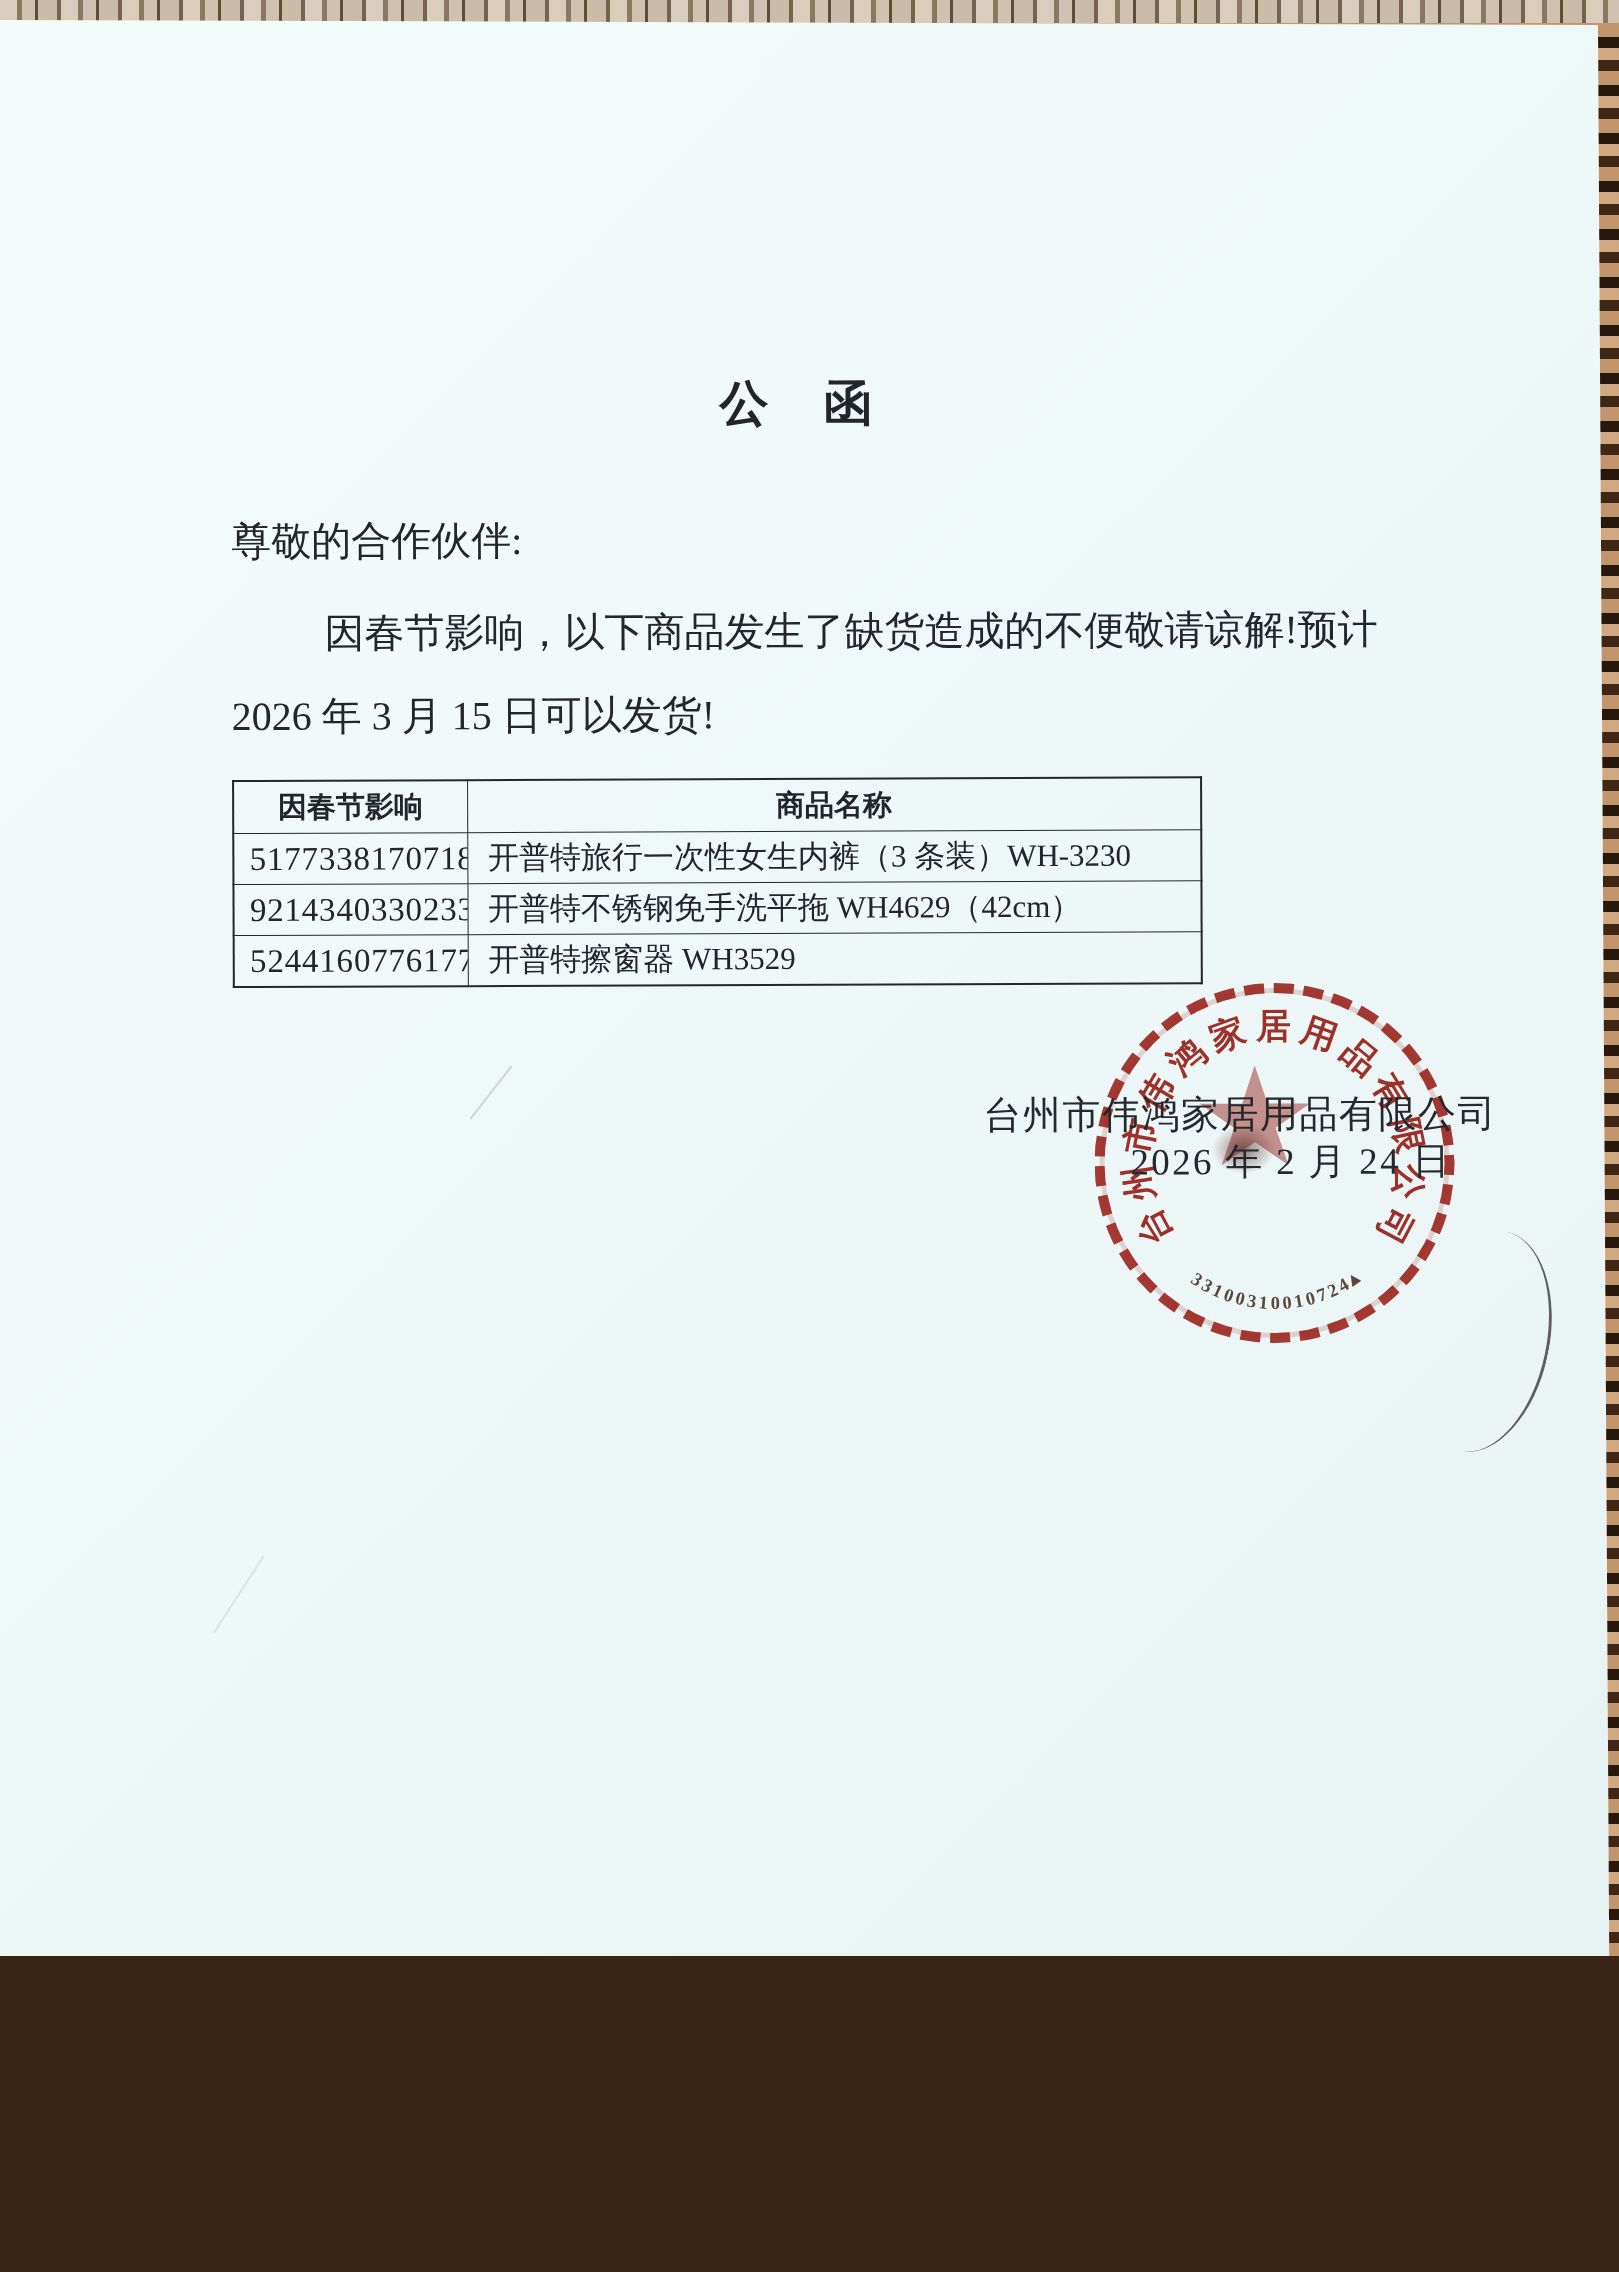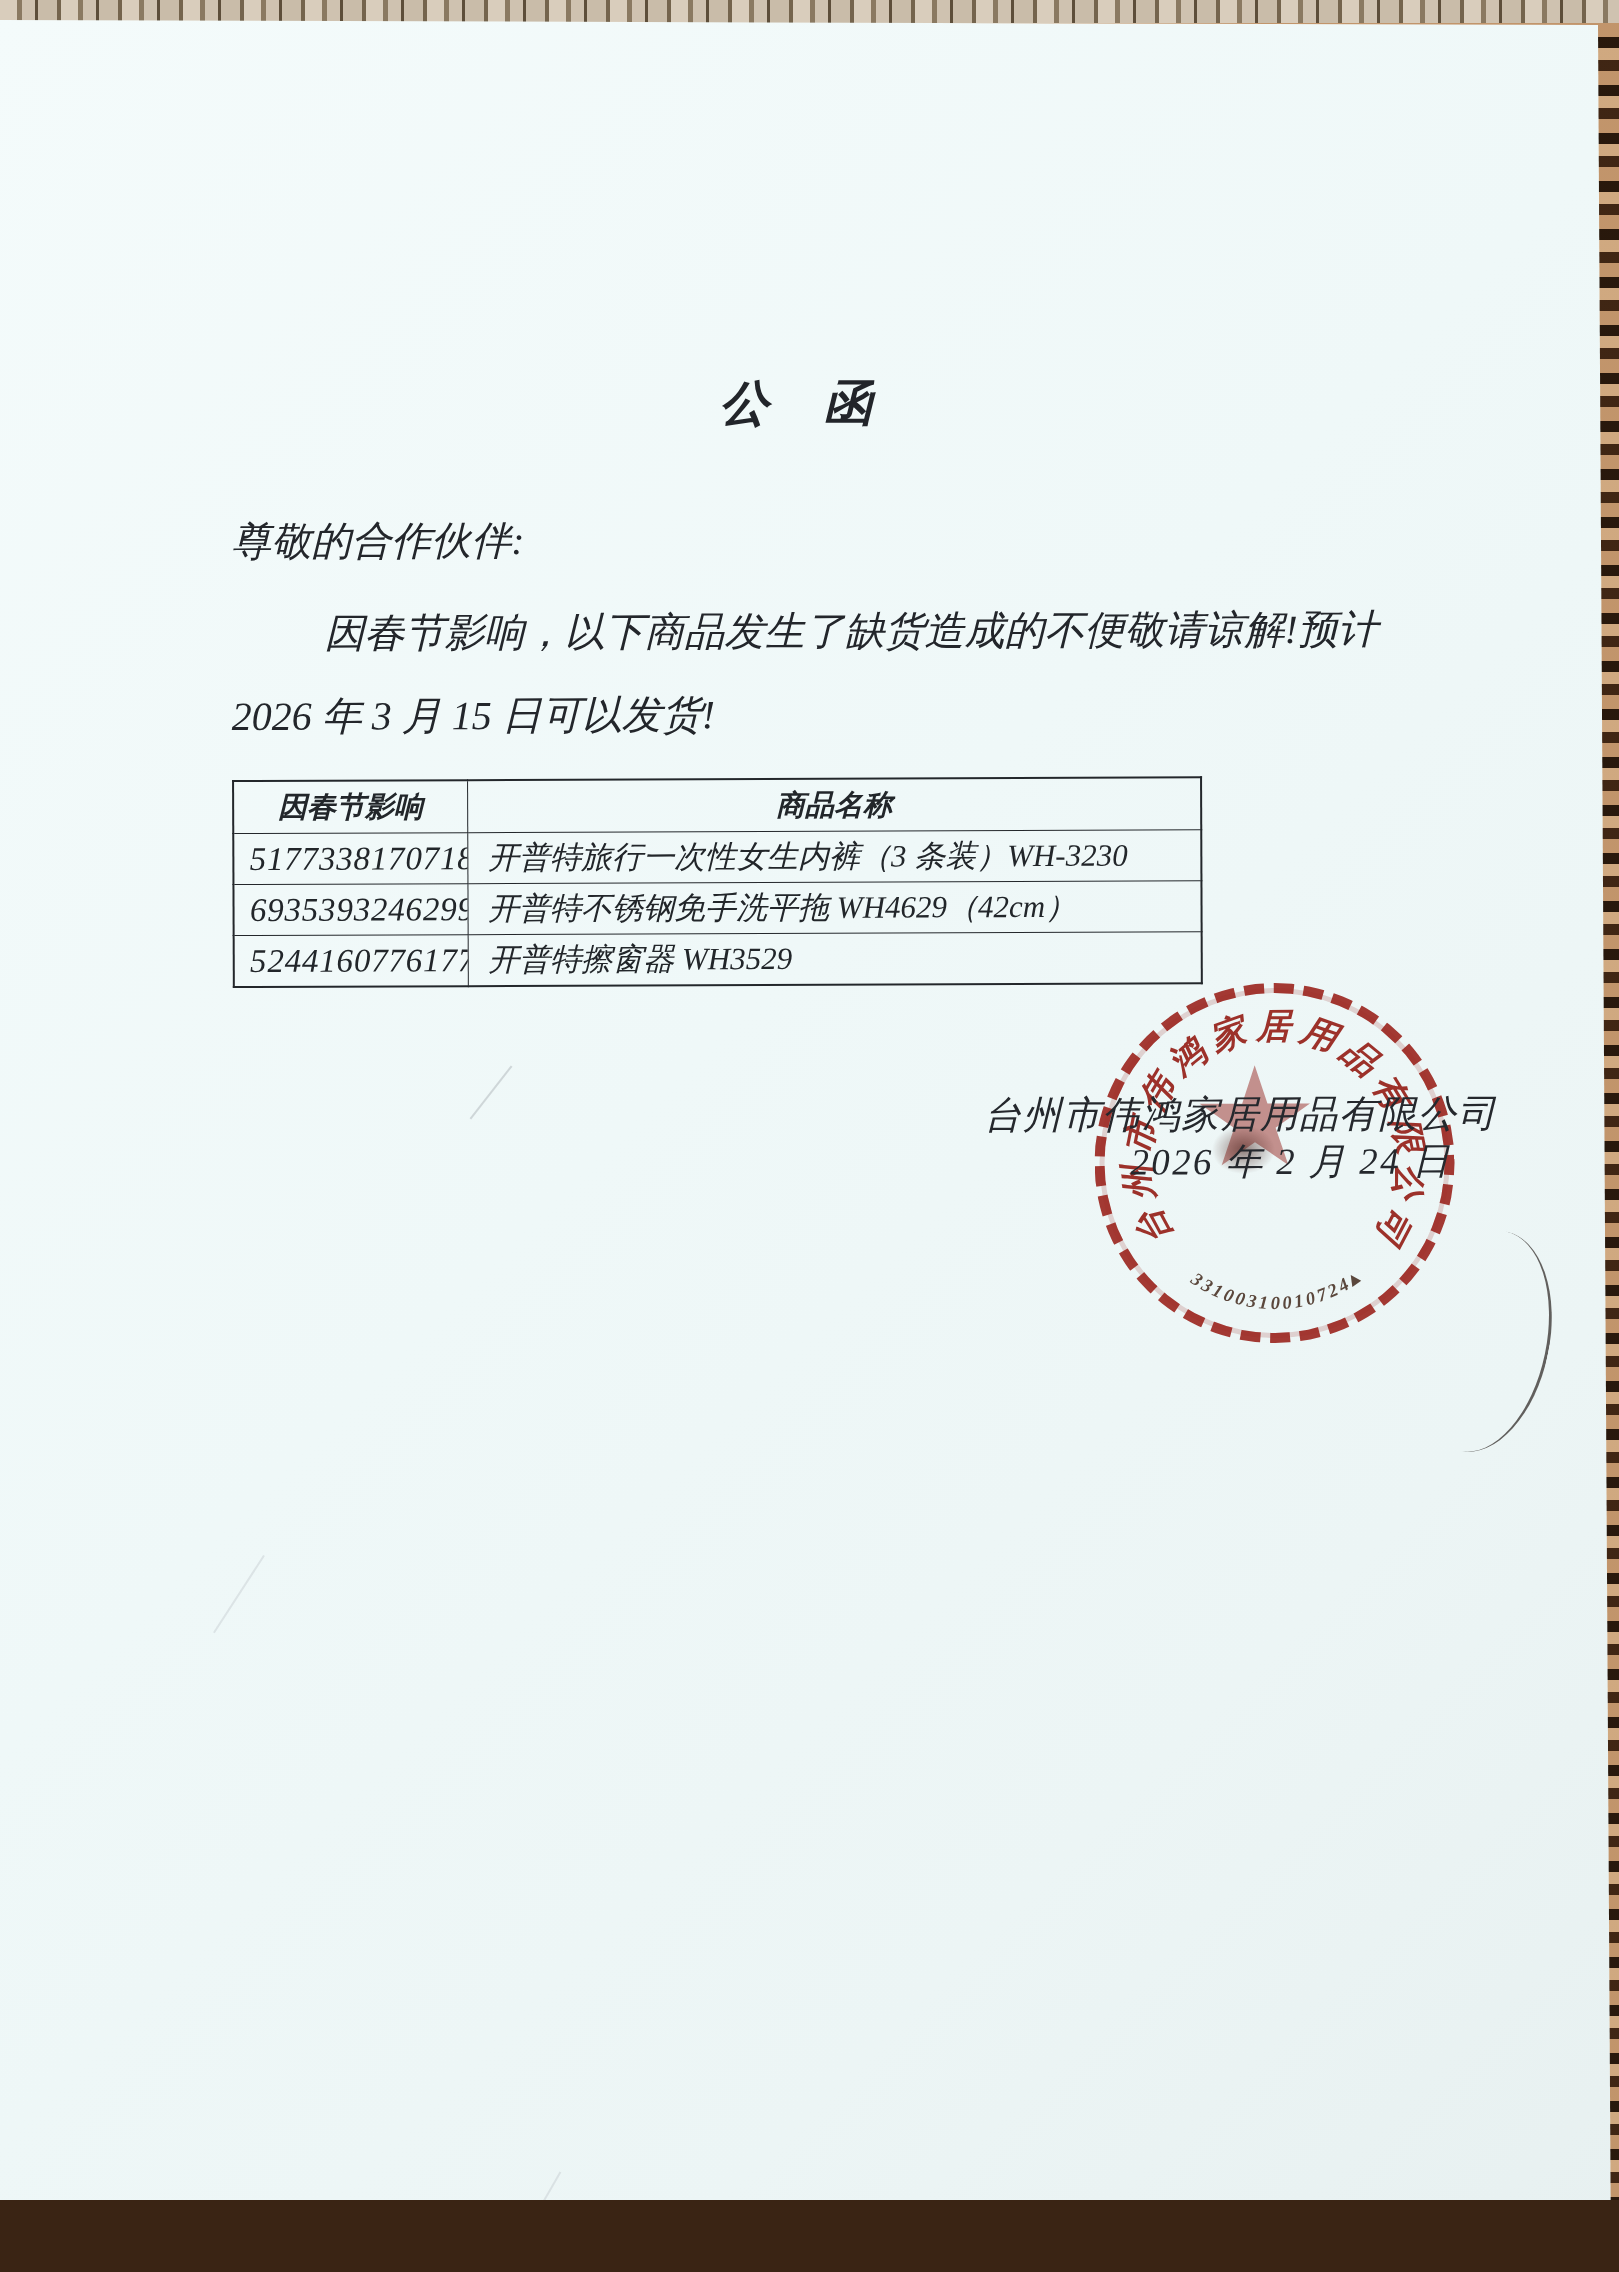--- a/index.html
+++ b/index.html
@@ -2,30 +2,29 @@
 <html style="font-size:12.3px"><head>
 <meta charset="utf-8">
 <style>
   html,body{margin:0;padding:0;}
   body{
     width:1620px;height:2273px;
     font-family:"Liberation Serif","DejaVu Serif",serif;
     background:#3a2414;
     overflow:hidden;
   }
-  .stage{position:relative;width:1620px;height:2200px;overflow:hidden;
+  .stage{position:relative;width:1620px;height:1956px;overflow:hidden;
     
     background:
       repeating-linear-gradient(to bottom,
         rgba(216,176,134,0.95) 0 12.3px,
         rgba(64,38,20,0.97) 12.3px 23px,
         rgba(201,155,112,0.95) 23px 37px,
         rgba(40,24,12,0.97) 37px 48px),
       #35200f;
-    font-style: italic;
   }
   
   .wood-top{
     position:absolute;left:0;top:0;width:1620px;height:23px;z-index:2;
     background:
       repeating-linear-gradient(to right,
         #d9cdbc 0 17px, #8a7961 17px 21.5px, #cfc2b0 21.5px 35px, #5d4e3a 35px 38px, #c9bca9 38px 57px, #74644d 57px 61px);
     filter:blur(0.5px);
   }
   
@@ -142,21 +141,21 @@
       <tbody>
           <tr>
         <th>因春节影响</th>
         <th>商品名称</th>
       </tr>
       <tr>
         <td class="code">5177338170718</td>
         <td class="name">开普特旅行一次性女生内裤（3 条装）WH-3230</td>
       </tr>
       <tr>
-        <td class="code">6935393246299</td>
+        <td class="code">9214340330233</td>
         <td class="name">开普特不锈钢免手洗平拖 WH4629（42cm）</td>
       </tr>
       <tr>
         <td class="code">5244160776177</td>
         <td class="name">开普特擦窗器 WH3529</td>
       </tr>
     </tbody>
       </table>
 
     <div class="stamp">

